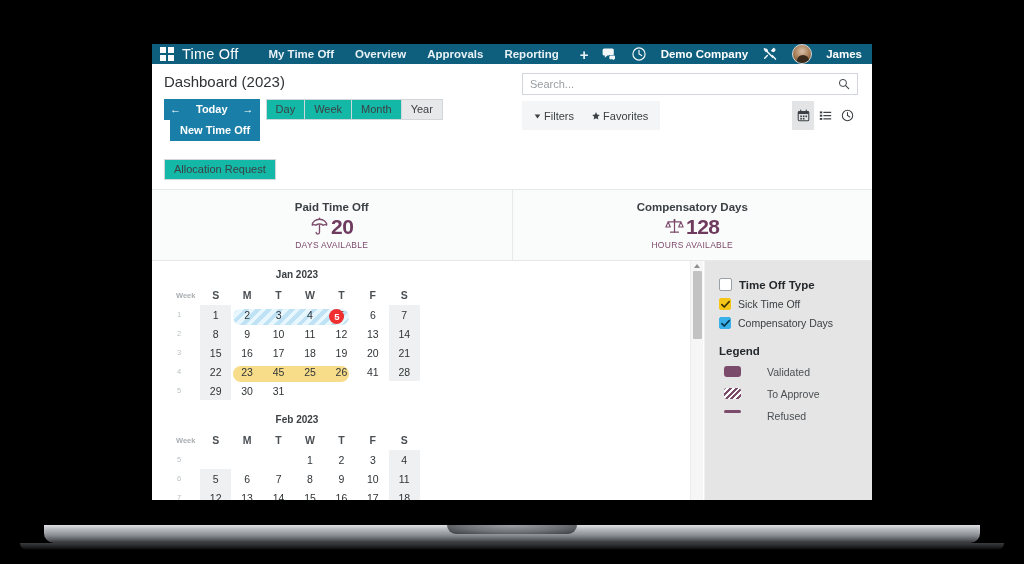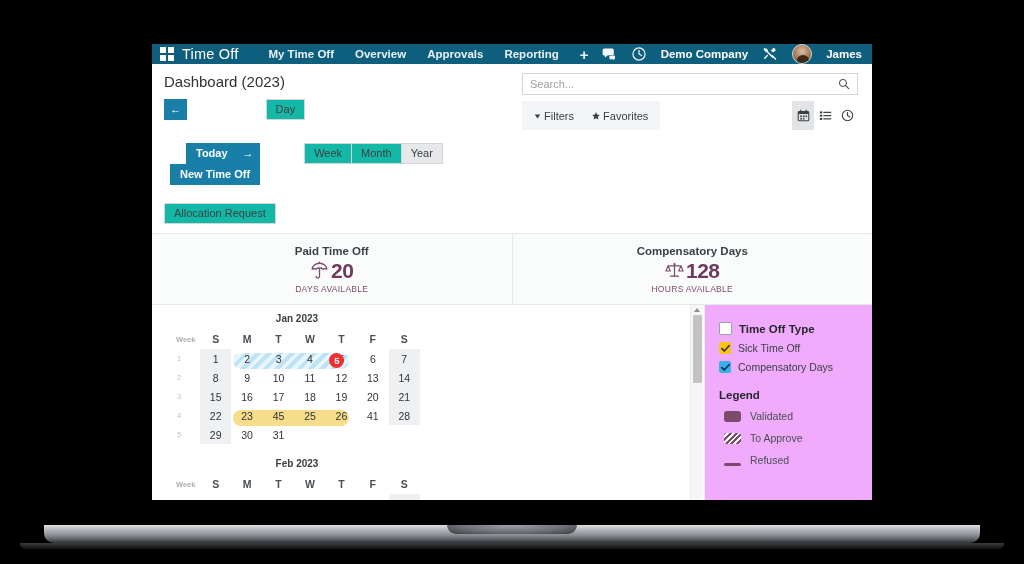--- a/index.html
+++ b/index.html
@@ -68,21 +68,21 @@
   .page-title { font-size:15px; color:#303336; margin-bottom: 9px; }
 
   .btn-row { display:flex; align-items:flex-start; flex-wrap:wrap; }
   .btn { font-size:11px; height:21px; line-height:19px; padding:0 9px;
     border:1px solid #d2d6da; background:#14b8a6; color:#3b4044; cursor:pointer; }
   .btn.arrow { background:#1a7fa8; border-color:#1a7fa8; color:#fff; width:23px; padding:0;
     display:inline-flex; align-items:center; justify-content:center; }
   .btn.today { background:#1a7fa8; border-color:#1a7fa8; color:#fff; font-weight:700; }
   .btn.active { background:#e6e8ea; }
   .grp { display:flex; }
-  .grp .btn + .btn { margin-left:-1px;margin-top:44px; }
+  .grp .btn + .btn { margin-left:-1px; }
   .spacer8 { width:6px; }
   .btn.newtimeoff { background:#1a7fa8; border-color:#1a7fa8; color:#fff; font-weight:700; margin-left:6px;}
   .btn.alloc { margin-top:18px; }
 
   .control-right { flex:1; padding-left:6px; }
   .searchbox { border:1px solid #d2d6da; height:22px; display:flex; align-items:center;
     padding:0 7px; background:#fff; }
   .searchbox input { border:0; outline:0; flex:1; font-size:11px; color:#55595c;
     font-family:"Liberation Sans", sans-serif; background:transparent; }
   .searchbox input::placeholder { color:#9a9ea1; }
@@ -133,32 +133,32 @@
 
   
   .vscroll { position:absolute; right:1px; top:0; width:13px; height:269px; background:#f6f6f6;
     border-left:1px solid #ececec; }
   .vscroll .thumb { position:absolute; left:2px; top:10px; width:9px; height:68px;
     background:#c3c3c3; border-radius:1px; }
   .vscroll .arrow-u, .vscroll .arrow-d { position:absolute; left:3px; width:0;height:0; }
   .vscroll .arrow-u { top:3px; border-left:3.5px solid transparent; border-right:3.5px solid transparent; border-bottom:4px solid #8d8d8d;}
 
   
-  .side { flex:1; background:#f0abfc; padding:17px 12px 0 14px; border-left:1px solid #f0f0f0;}
+  .side { flex:1; background:#e5e5e5; padding:17px 12px 0 14px; border-left:1px solid #f0f0f0;}
   .chk-row { display:flex; align-items:center; gap:7px; margin-bottom:7px; cursor:pointer;}
   .chk { width:12px; height:12px; border:1px solid #9aa0a4; background:#fff; border-radius:2px;
     display:inline-flex; align-items:center; justify-content:center; flex:0 0 auto; }
   .chk.big { width:13px; height:13px; }
   .chk.yellow { background:#f5c518; border-color:#f5c518; }
   .chk.blue { background:#3ab0e8; border-color:#3ab0e8; }
   .chk svg { display:block; }
   .chk-label { font-size:10.5px; color:#3b4044; }
   .chk-label.bold { font-weight:700; font-size:11.5px; color:#24282b;}
   .legend-title { font-size:11.5px; font-weight:700; color:#24282b; margin:16px 0 9px 0;}
-  .lg-row { display:flex; align-items:flex-end; gap:9px; margin-bottom:10px; padding-left:5px;}
+  .lg-row { display:flex; align-items:flex-start; gap:26px; margin-bottom:10px; padding-left:5px;}
   .lg-sw { width:17px; height:11px; border-radius:3px; flex:0 0 auto;}
   .lg-sw.validated { background:#7b4b6b; }
   .lg-sw.approve { background: repeating-linear-gradient(135deg,#7b4b6b 0px,#7b4b6b 2px,#ffffff 2px,#ffffff 4px); }
   .lg-sw.refused { height:3px; background:#7b4b6b; border-radius:2px;}
   .lg-label { font-size:10.5px; color:#4a4f53; }
 </style>
 </head>
 <body>
 
 <div id="laptop-screen">

